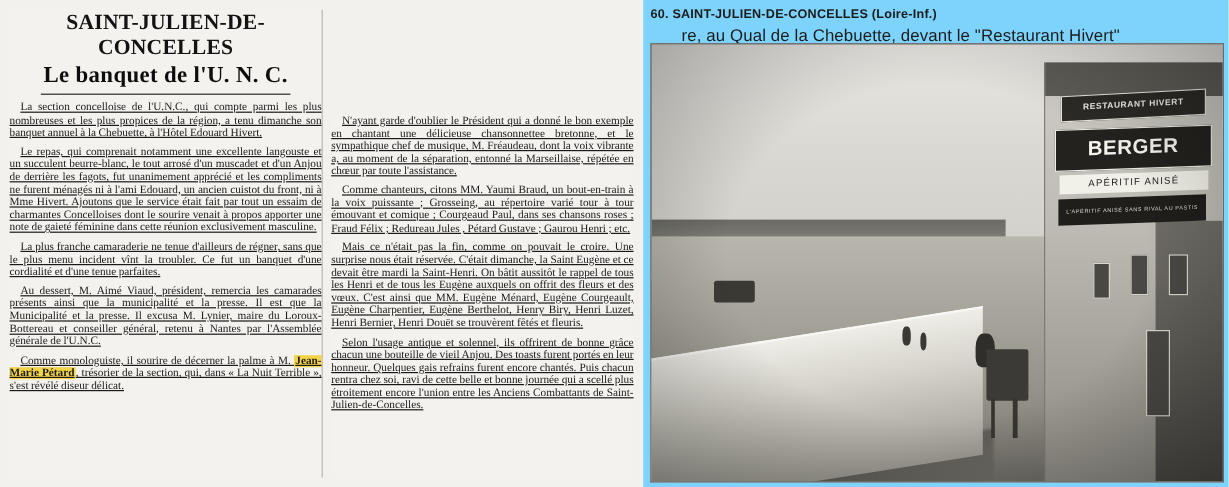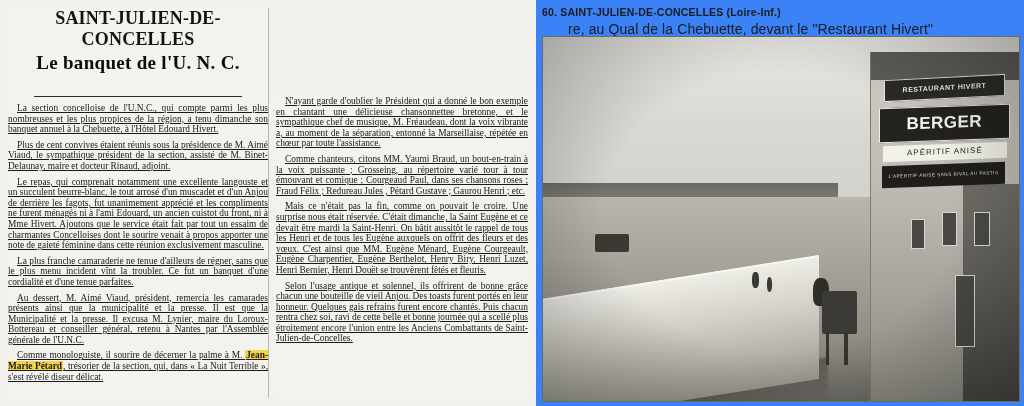--- a/index.html
+++ b/index.html
@@ -55,21 +55,21 @@
     letter-spacing: 0.2px;
     text-align: center;
     margin: 0 0 2px 0;
     color: #131313;
   }
   .headline {
     font-family: "Liberation Serif", serif;
     font-weight: bold;
     font-size: 19px;
     text-align: center;
-    margin: 1px 0 22px 0;
+    margin: 1px 0 4px 0;
     color: #0d0d0d;
     letter-spacing: 0.3px;
   }
   .rule {
     height: 1px;
     background: #2b2b2b;
     margin: 3px 26px 6px 26px;
   }
   .para {
     font-size: 9.4px;
@@ -86,21 +86,21 @@
     font-weight: bold;
   }
 
   
   .postcard {
     position: absolute;
     left: 536px;
     top: 0px;
     width: 488px;
     height: 406px;
-    background: #3b82f6;
+    background: #7dd3fc;
   }
   .pc-caption {
     position: absolute;
     left: 6px;
     top: 6px;
     width: 476px;
     font-family: "Liberation Sans", sans-serif;
     color: #1b1b1b;
   }
   .pc-caption .line1 {
@@ -284,21 +284,20 @@
 <div class="page">
 
   <div class="clipping">
 
     <div class="col col-1">
       <div class="kicker">SAINT-JULIEN-DE-CONCELLES</div>
       <div class="headline">Le banquet de l'U. N. C.</div>
       <div class="rule"></div>
 
       <p class="para">La section concelloise de l'U.N.C., qui compte parmi les plus nombreuses et les plus propices de la région, a tenu dimanche son banquet annuel à la Chebuette, à l'Hôtel Edouard Hivert.</p>
-      <p class="para">Plus de cent convives étaient réunis sous la présidence de M. Aimé Viaud, le sympathique président de la section, assisté de M. Binet-Delaunay, maire et docteur Rinaud, adjoint.</p>
       <p class="para">Le repas, qui comprenait notamment une excellente langouste et un succulent beurre-blanc, le tout arrosé d'un muscadet et d'un Anjou de derrière les fagots, fut unanimement apprécié et les compliments ne furent ménagés ni à l'ami Edouard, un ancien cuistot du front, ni à Mme Hivert. Ajoutons que le service était fait par tout un essaim de charmantes Concelloises dont le sourire venait à propos apporter une note de gaieté féminine dans cette réunion exclusivement masculine.</p>
       <p class="para">La plus franche camaraderie ne tenue d'ailleurs de régner, sans que le plus menu incident vînt la troubler. Ce fut un banquet d'une cordialité et d'une tenue parfaites.</p>
       <p class="para">Au dessert, M. Aimé Viaud, président, remercia les camarades présents ainsi que la municipalité et la presse. Il est que la Municipalité et la presse. Il excusa M. Lynier, maire du Loroux-Bottereau et conseiller général, retenu à Nantes par l'Assemblée générale de l'U.N.C.</p>
       <p class="para">
         <span>Comme monologuiste, il sourire de décerner la palme à M. </span><span class="hl">Jean-Marie Pétard</span><span>, trésorier de la section, qui, dans « La Nuit Terrible », s'est révélé diseur délicat.</span>
       </p>
     </div>
 
     <div class="col col-2">
       <p class="para">N'ayant garde d'oublier le Président qui a donné le bon exemple en chantant une délicieuse chansonnettee bretonne, et le sympathique chef de musique, M. Fréaudeau, dont la voix vibrante a, au moment de la séparation, entonné la Marseillaise, répétée en chœur par toute l'assistance.</p>

